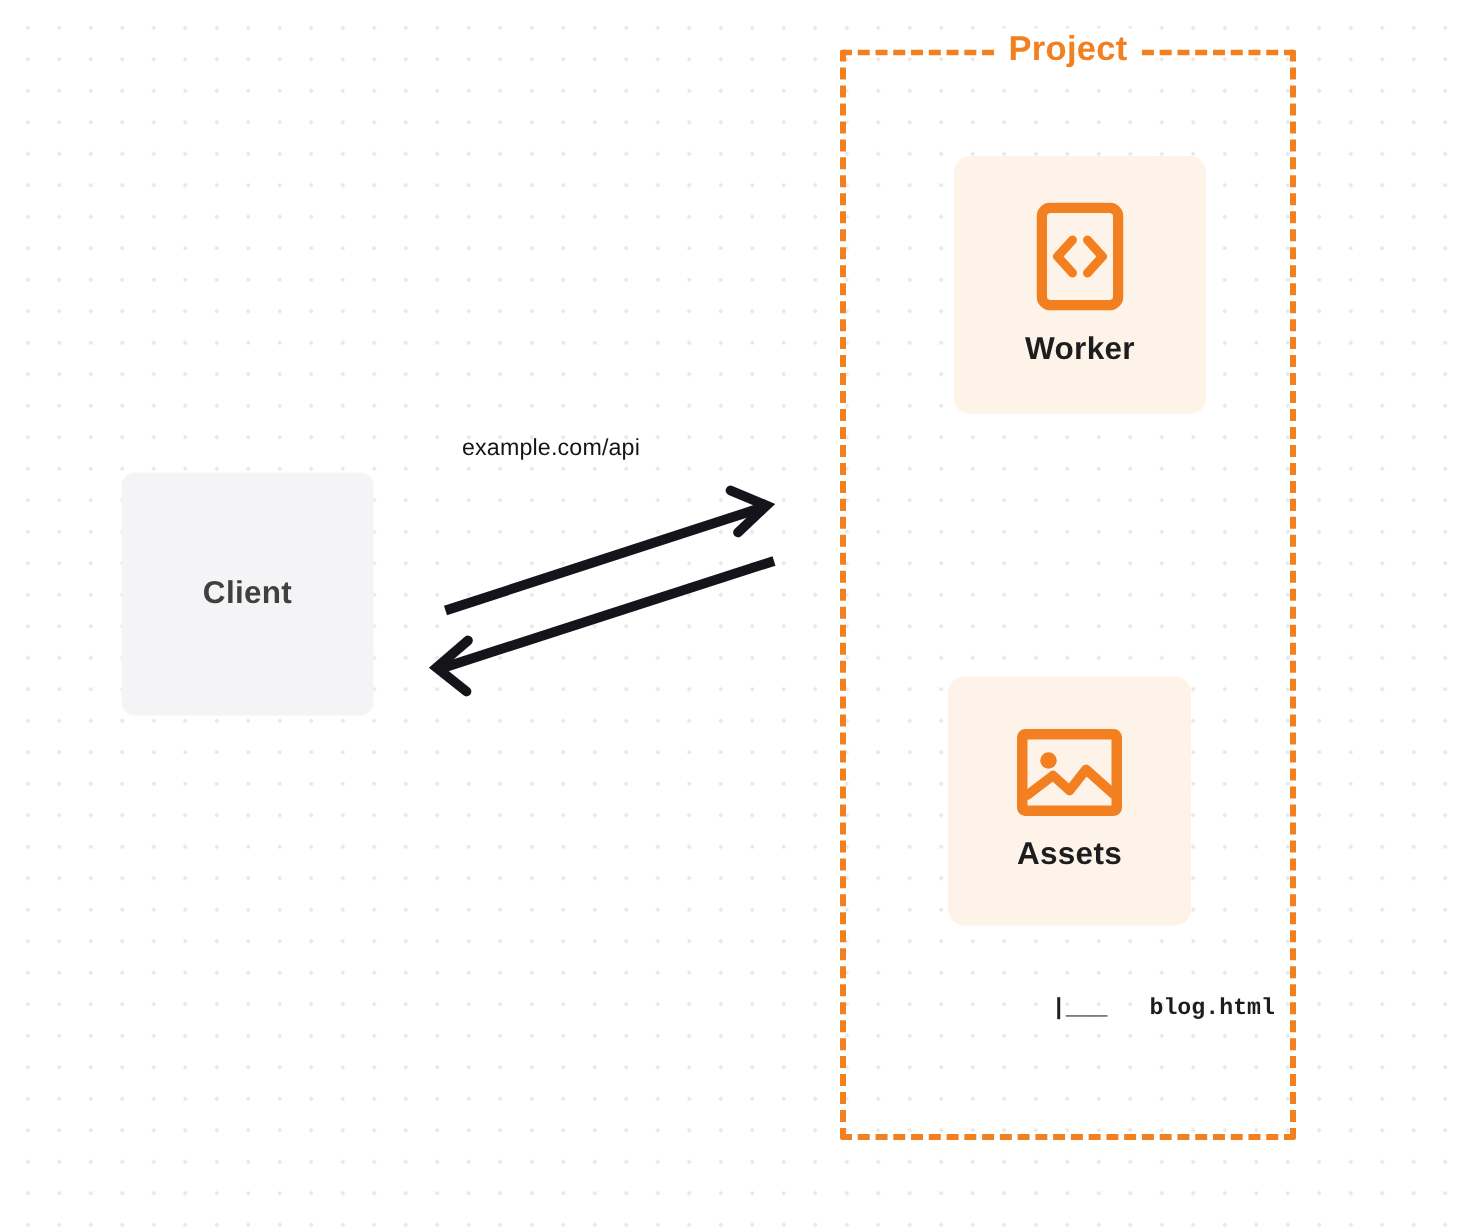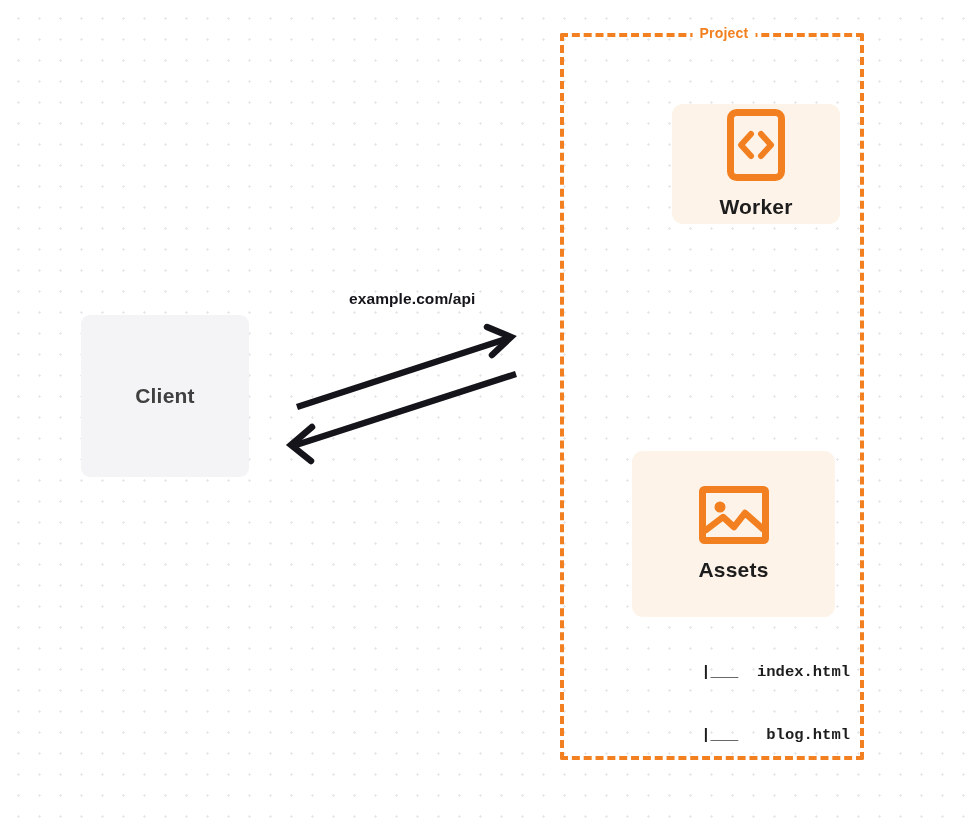--- a/index.html
+++ b/index.html
@@ -52,74 +52,71 @@
     top: 0;
     width: 980px;
     height: 818px;
     pointer-events: none;
   }
   #request-label {
     position: absolute;
     left: 308px;
     top: 290px;
     font-size: 15.5px;
-    font-weight: bold;
+    font-weight: normal;
     color: #14141a;
     letter-spacing: 0.1px;
     white-space: nowrap;
-    margin-left: 41px;
   }
 
   
   #project-container {
     position: absolute;
     left: 560px;
     top: 33px;
     width: 304px;
     height: 727px;
     border: 4px dashed #f38020;
     border-radius: 2px;
     box-sizing: border-box;
   }
   #project-title {
     position: absolute;
     left: 50%;
     top: -4px;
     transform: translate(-50%, -52%);
     background-color: #ffffff;
     padding: 0 7px;
-    font-size: 14px;
+    font-size: 23px;
     font-weight: bold;
     color: #f38020;
     letter-spacing: 0.2px;
     white-space: nowrap;
-    margin-left: 12px;
   }
 
   
   .service-card {
     position: absolute;
     background-color: #fdf3e8;
     border-radius: 11px;
     display: flex;
     flex-direction: column;
     align-items: center;
     justify-content: center;
   }
   #worker-card {
     left: 72px;
     top: 67px;
     width: 168px;
-    height: 120px;
-    margin-left: 36px;
+    height: 172px;
   }
   #assets-card {
     left: 68px;
     top: 414px;
-    width: 203px;
+    width: 162px;
     height: 166px;
   }
   .service-card .card-icon {
     line-height: 0;
     margin-bottom: 14px;
   }
   .service-card .card-label {
     font-size: 21px;
     font-weight: bold;
     color: #1d1d1d;
@@ -188,19 +185,18 @@
         <svg width="70" height="58" viewBox="0 0 70 58" xmlns="http://www.w3.org/2000/svg">
           <rect x="3.5" y="3.5" width="63" height="51" rx="2" ry="2" fill="none" stroke="#f38020" stroke-width="7"></rect>
           <circle cx="21" cy="21" r="5.5" fill="#f38020"></circle>
           <polyline points="7,44 24,31 35,41 46,27 64,43" fill="none" stroke="#f38020" stroke-width="6.5" stroke-linecap="round" stroke-linejoin="round"></polyline>
         </svg>
       </div>
       <div class="card-label">Assets</div>
     </div>
 
     <div id="assets-file-tree">
-      <span class="tree-row">    |___  index.html</span>
       <span class="tree-row">    |___   blog.html</span>
       
     </div>
 
   </div>
 </div>
 
 </body></html>

